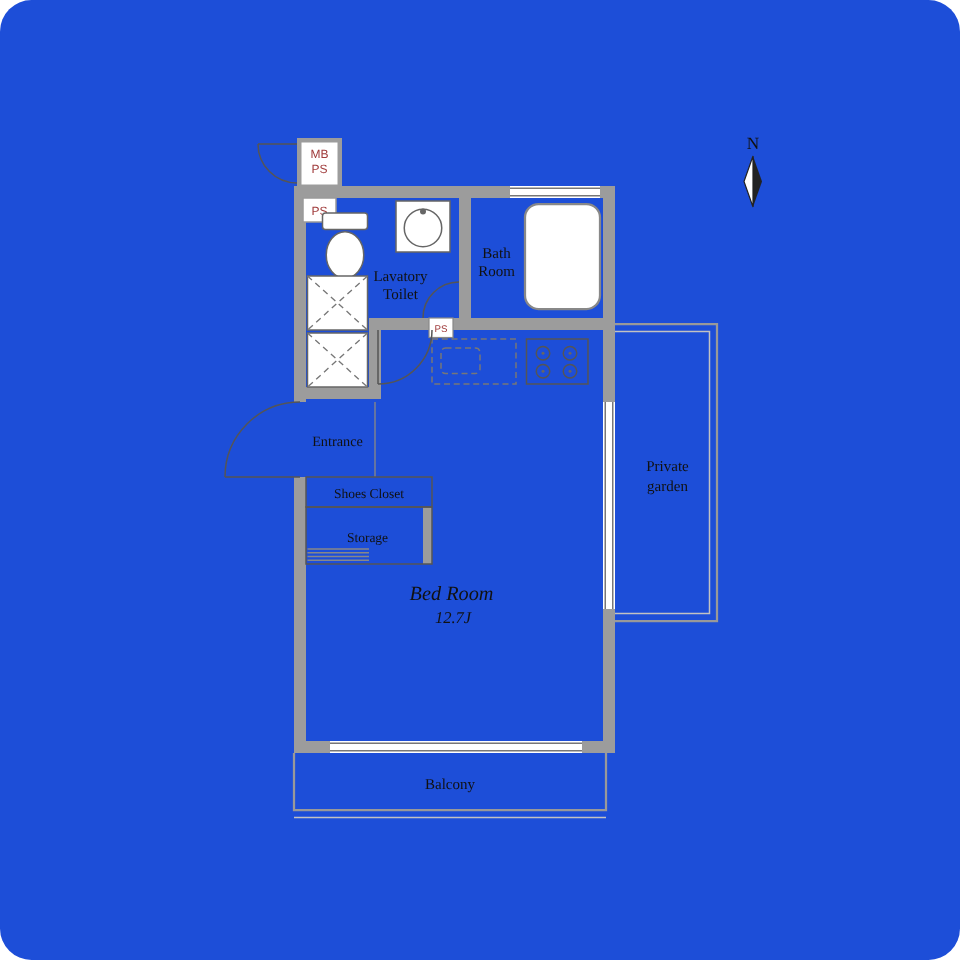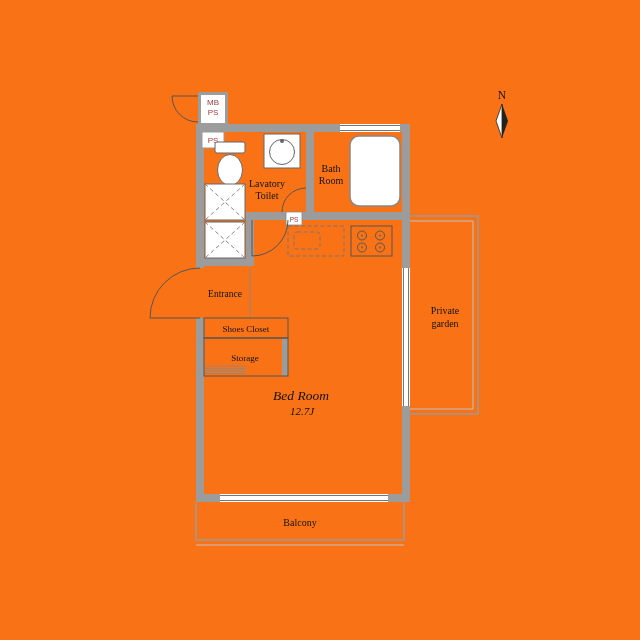--- a/index.html
+++ b/index.html
@@ -1,17 +1,17 @@
 <!DOCTYPE html>
 <html><head>
 <meta charset="utf-8">
 <style>
   html,body{margin:0;padding:0;background:#ffffff;}
   body{width:640px;height:640px;overflow:hidden;font-family:"Liberation Serif",serif;}
-  #app{position:relative;width:640px;height:640px;background:#f97316;}
+  #app{position:relative;width:640px;height:640px;background:#1d4ed8;border-radius:21px;}
   svg{display:block;}
   .wall{fill:#9c9c9c;stroke:none;}
   .winline{stroke:#777;stroke-width:1;fill:none;}
   .fx{fill:#ffffff;stroke:#666;stroke-width:1;}
   .fxn{fill:none;stroke:#555;stroke-width:1;}
   .fx2{fill:#ffffff;stroke:#888;stroke-width:1.5;}
   .dash{stroke:#777;stroke-width:0.9;stroke-dasharray:4 3;fill:none;}
   .dashrect{fill:none;stroke:#777;stroke-width:1;stroke-dasharray:4 2.5;}
   .door{stroke:#555;stroke-width:1;fill:none;}
   .thin{stroke:#888;stroke-width:0.9;fill:none;}

